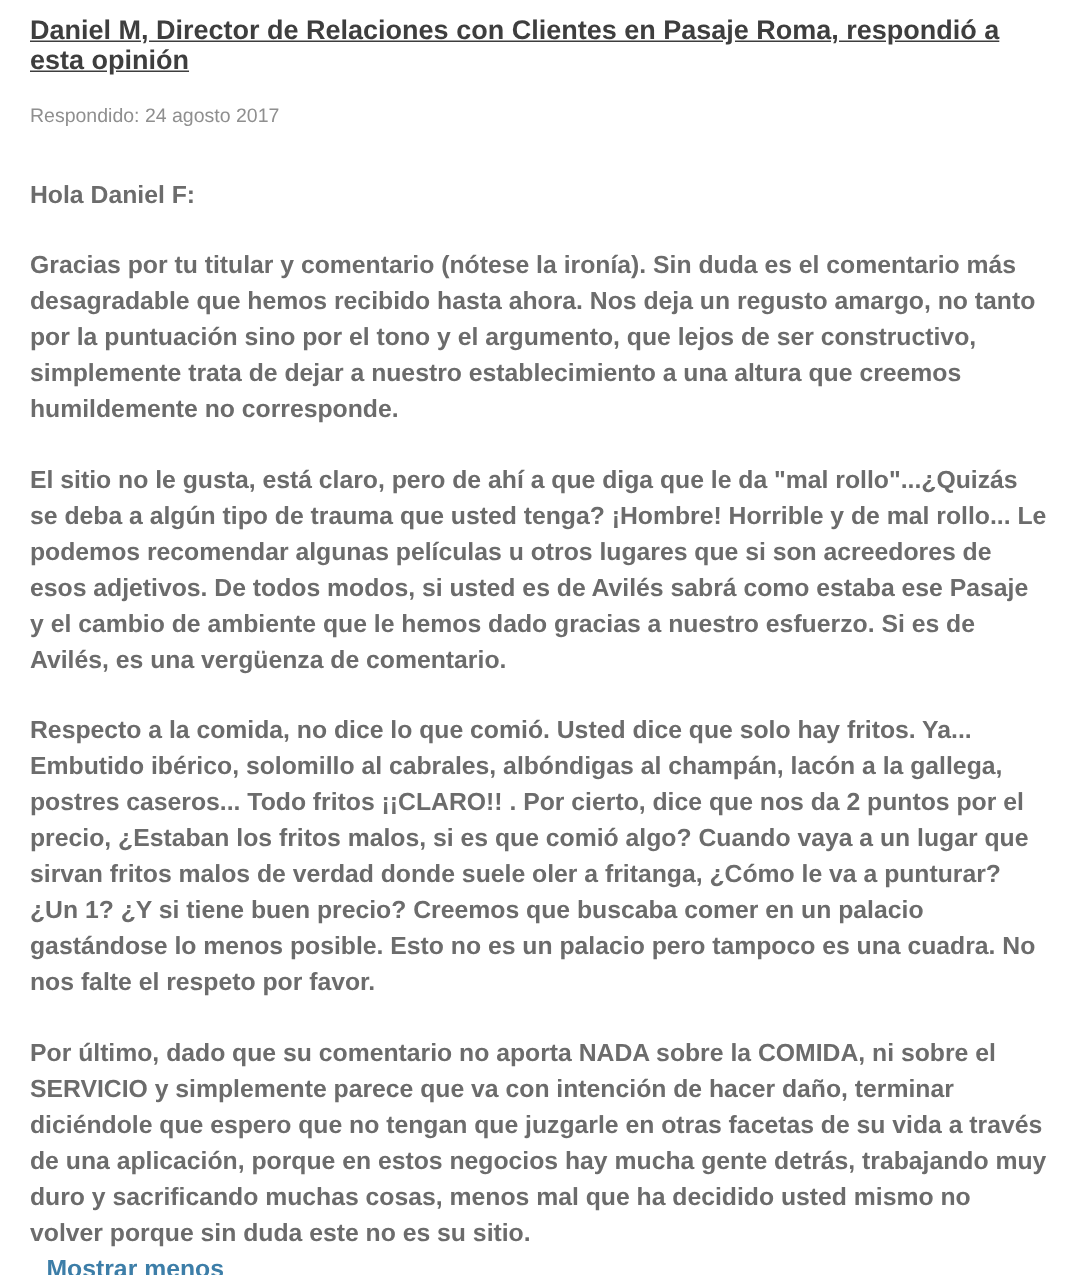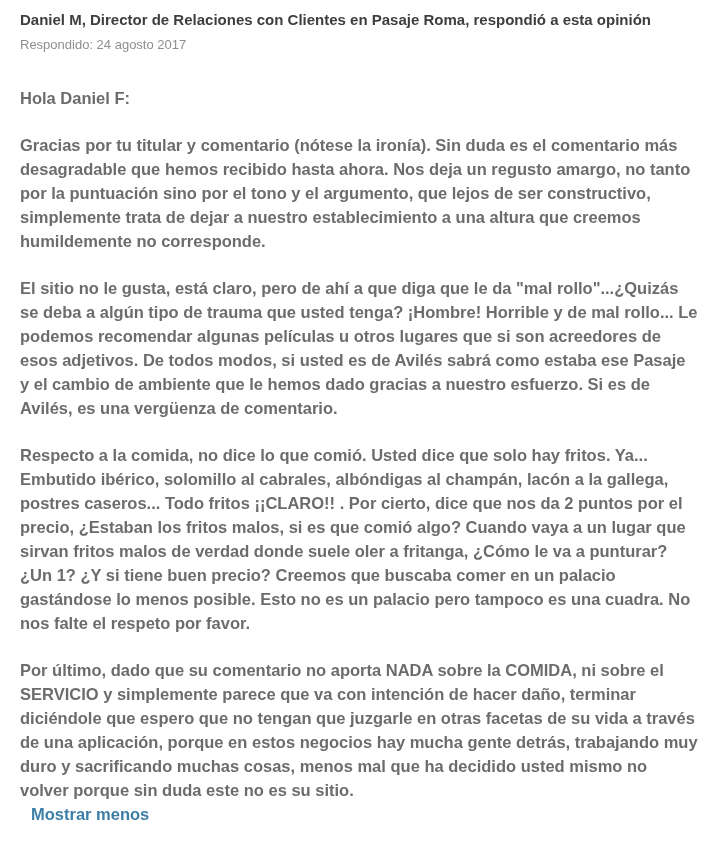--- a/index.html
+++ b/index.html
@@ -9,27 +9,28 @@
   }
   body {
     width: 720px;
     height: 850px;
     box-sizing: border-box;
     padding: 10px 22px 0 20px;
     font-family: "Liberation Sans", sans-serif;
     overflow: hidden;
   }
   .response-header {
-    font-size: 15px;
+    font-size: 18px;
     line-height: 20px;
     font-weight: 700;
     color: #3e3e3e;
+    text-decoration: underline;
   }
   .response-date {
-    margin-top: 6px;
+    margin-top: 18px;
     font-size: 13px;
     line-height: 17px;
     color: #8f8f8f;
   }
   .response-body {
     margin-top: 33px;
     font-size: 16.5px;
     line-height: 24px;
     color: #6c6c6c;
     font-weight: bold;

